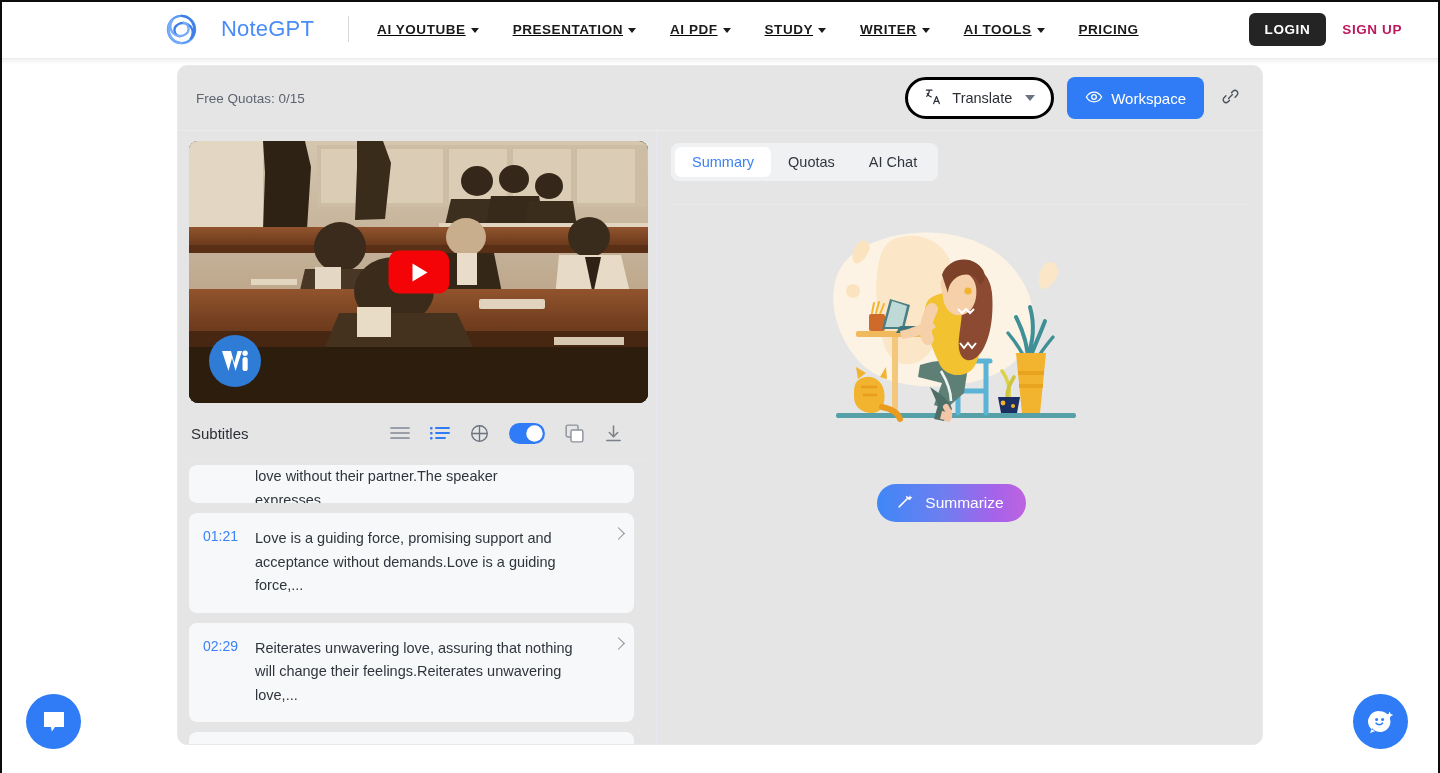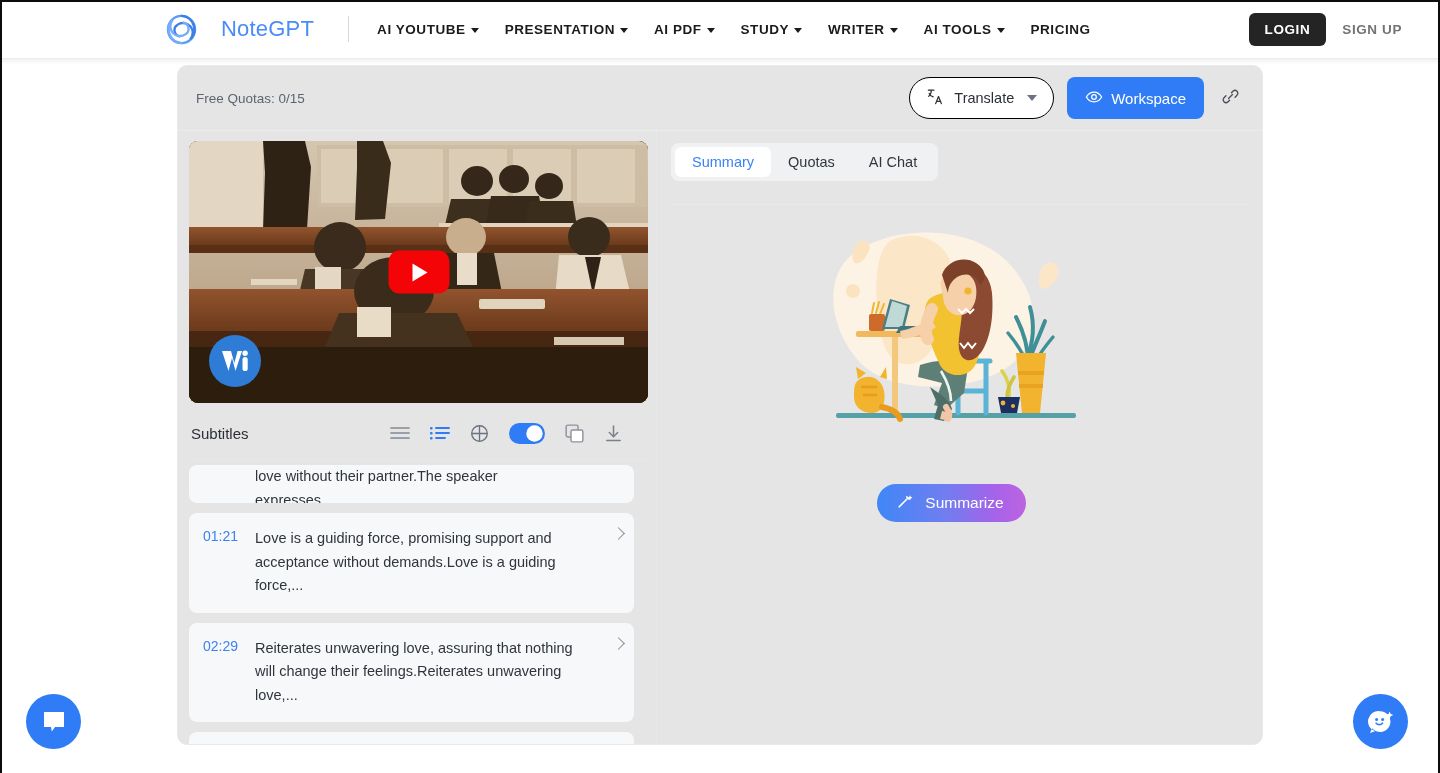--- a/index.html
+++ b/index.html
@@ -22,21 +22,21 @@
   .brand { display: flex; align-items: center; margin-left: 166px; }
   .brand-logo { width: 31px; height: 31px; flex: 0 0 31px; }
   .brand-name {
     font-size: 22px; color: #4a8cf7; letter-spacing: .2px;
     margin-left: 24px; font-weight: 400;
   }
   .nav-divider {
     width: 1px; height: 26px; background: #d8d8d8;
     margin: 0 28px 0 34px;
   }
-  .nav-links { display: flex; align-items: flex-start; gap: 26px; }
+  .nav-links { display: flex; align-items: flex-start; gap: 34px; text-decoration: underline; }
   .nav-link {
     display: flex; align-items: center; gap: 5px;
     font-size: 13.5px; font-weight: 700; color: #1b1b1b;
     letter-spacing: .55px; cursor: pointer; white-space: nowrap;
   }
   .caret {
     width: 0; height: 0; border-left: 4px solid transparent;
     border-right: 4px solid transparent; border-top: 5px solid #1b1b1b;
     margin-top: 2px;
   }
@@ -44,21 +44,21 @@
     position: absolute; right: 38px; top: 0; height: 59px;
     display: flex; align-items: center; gap: 16px;
   }
   .login-btn {
     background: #242424; color: #fff; border: none; border-radius: 6px;
     font-size: 13.5px; font-weight: 700; letter-spacing: .6px;
     padding: 9px 16px; cursor: pointer;
     font-family: "Liberation Sans", sans-serif;
   }
   .signup-link {
-    font-size: 13.5px; font-weight: 700; color: #737373;
+    font-size: 13.5px; font-weight: 700; color: #be185d;
     letter-spacing: .6px; cursor: pointer;
   }
 
   
   .page-bg {
     position: absolute; top: 59px; left: 0; width: 1440px; height: 714px;
     background: #ffffff;
   }
   .edge-shadow {
     position: absolute; top: 59px; left: 0; width: 1440px; height: 6px;
@@ -81,21 +81,21 @@
   .card-header {
     height: 65px; border-bottom: 1px solid #ececec;
     display: flex; align-items: center; padding: 0 19px 0 18px;
   }
   .quota { font-size: 13.5px; color: #5d6470; }
   .header-actions { margin-left: auto; display: flex; align-items: center; gap: 13px; }
 
   .translate-btn {
     display: flex; align-items: center; gap: 9px;
     height: 42px; padding: 0 16px;
-    border: 1px solid #000000; border-radius: 21px;
+    border: 3px solid #000000; border-radius: 21px;
     background: #fff; cursor: pointer;
     font-size: 14.5px; color: #2b2f36;
   }
   .chev {
     width: 0; height: 0; border-left: 5px solid transparent;
     border-right: 5px solid transparent; border-top: 6px solid #6b7280;
     margin-left: 4px;
   }
   .workspace-btn {
     display: flex; align-items: center; gap: 8px;

